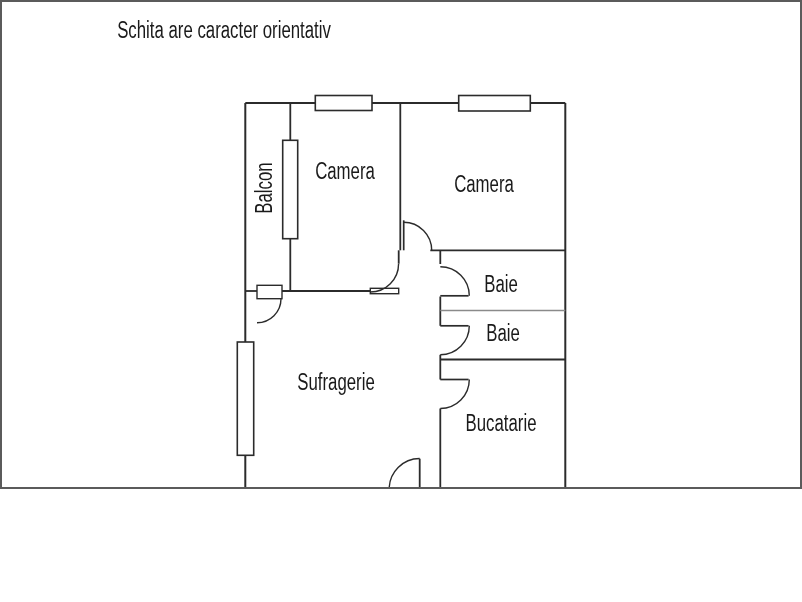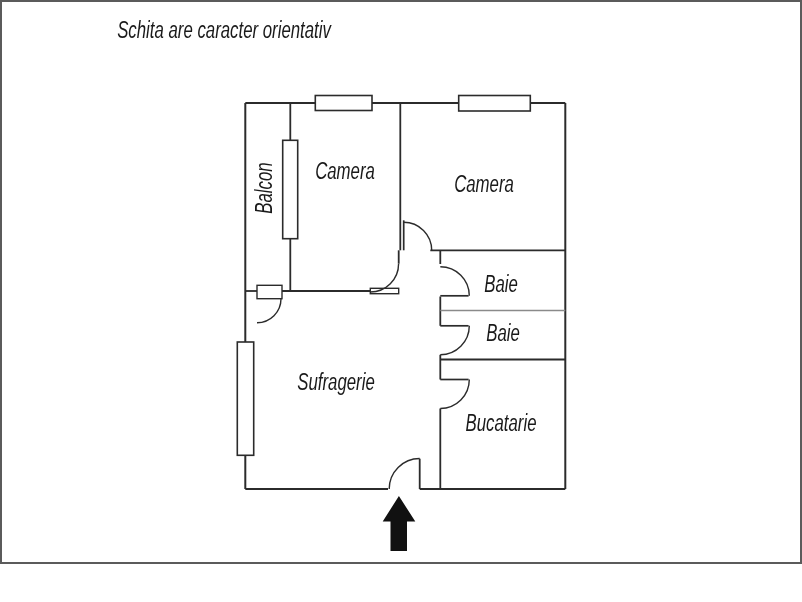--- a/index.html
+++ b/index.html
@@ -1,24 +1,23 @@
 <!DOCTYPE html>
 <html><head>
 <meta charset="utf-8">
 <style>
   html,body{margin:0;padding:0;background:#fff;}
   .canvas{
     position:relative;
-    width:802px;height:564px;
+    width:802px;height:489px;
     box-sizing:border-box;
     background:#fff;
     border:2px solid #5b5b5b;
     font-family:"Liberation Sans", sans-serif;
     overflow:hidden;
-    font-style:italic;
   }
   .plan-svg{position:absolute;left:0;top:0;}
   .title{
     position:absolute;
     left:222px;top:28px;
     white-space:nowrap;
     font-size:23px;
     color:#1a1a1a;
     transform:translate(-50%,-50%) scaleX(.73);
   }

